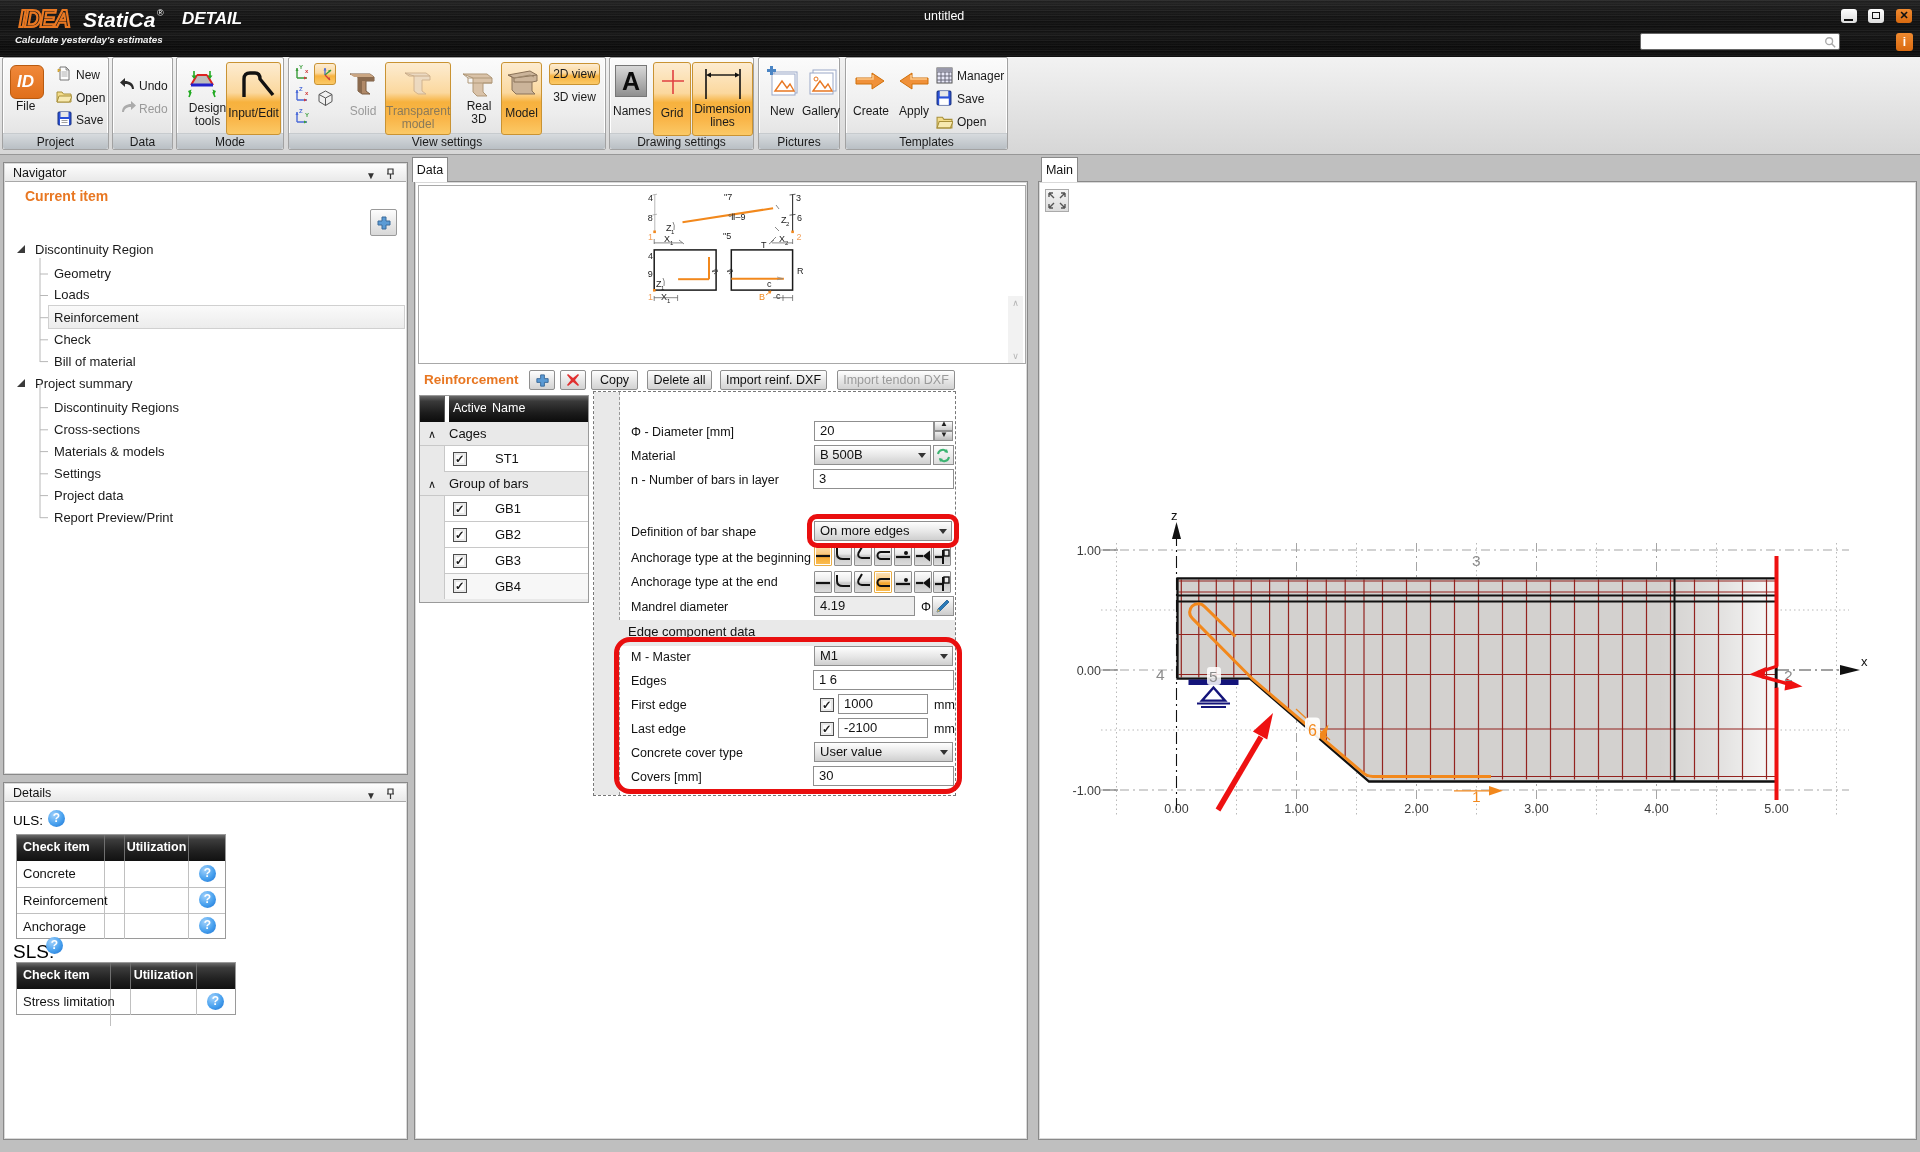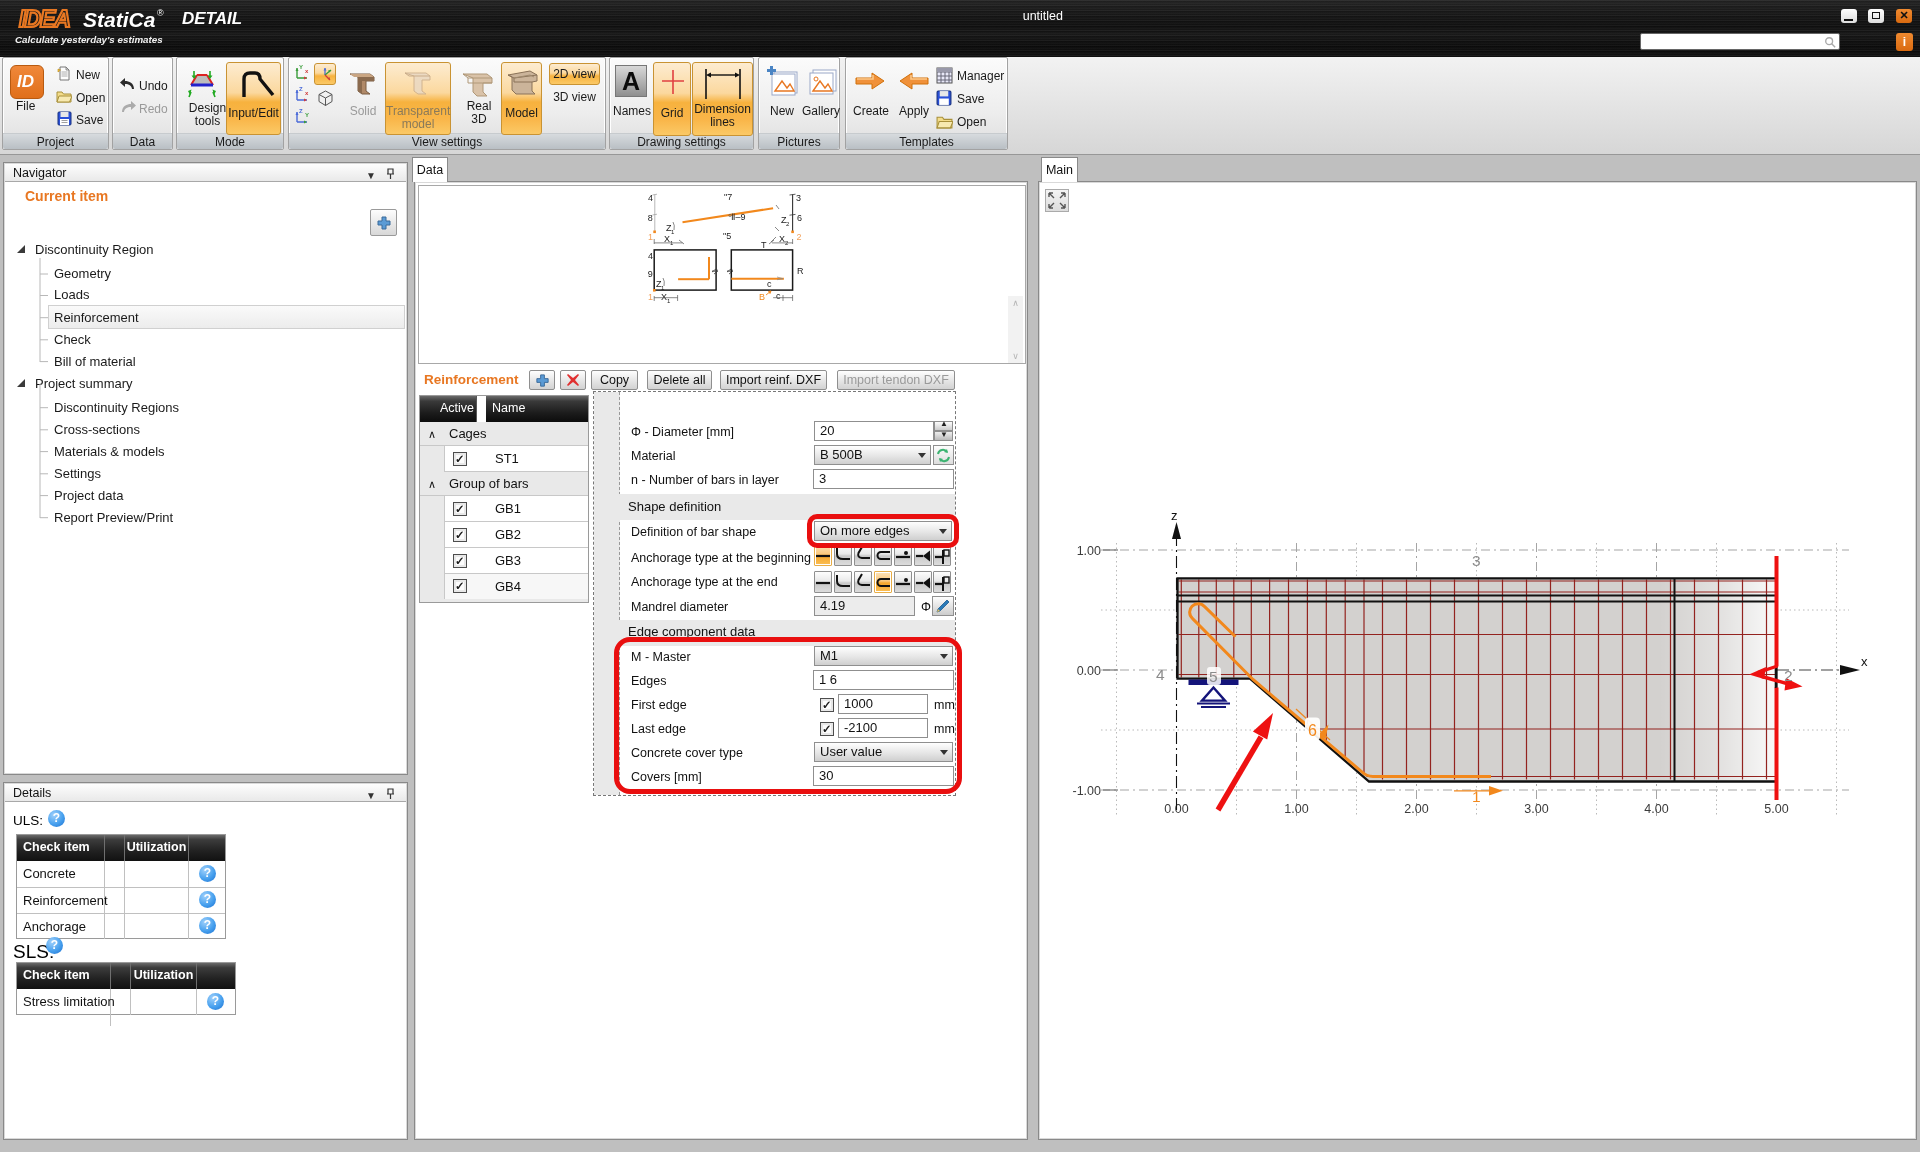--- a/index.html
+++ b/index.html
@@ -67,21 +67,21 @@
 <div id="titlebar" class="abs">
   <svg class="abs" style="left:16px;top:4px;" width="260" height="32" viewBox="0 0 260 32">
     <g font-family="Liberation Sans, sans-serif">
       <text x="3" y="23" font-size="23" font-weight="bold" font-style="italic" fill="none" stroke="#e87722" stroke-width="2.2" letter-spacing="-1">IDEA</text>
       <text x="67" y="23" font-size="21" font-style="italic" font-weight="bold" fill="#fff">StatiCa</text>
       <text x="141" y="12" font-size="9" fill="#fff">®</text>
     </g>
   </svg>
   <div class="abs" style="left:182px;top:9px;font-size:17px;font-weight:bold;font-style:italic;color:#fff;">DETAIL</div>
   <div class="abs" style="left:15px;top:34px;font-size:9.8px;font-style:italic;font-weight:bold;color:#f2f2f2;">Calculate yesterday's estimates</div>
-  <div class="abs" style="left:943px;top:9px;width:120px;text-align:right;font-size:12.5px;color:#fff;">untitled</div>
+  <div class="abs" style="left:924px;top:9px;width:120px;text-align:left;font-size:12.5px;color:#fff;">untitled</div>
   <div class="wbtn" style="left:1841px;">
         <span style="position:absolute;left:3px;bottom:2px;width:9px;height:2.5px;background:#111;"></span>
       </div>
   <div class="wbtn" style="left:1868px;">
         <span style="position:absolute;left:3.5px;top:3px;width:8px;height:7px;border:1.8px solid #111;"></span>
       </div>
   <div class="wbtn" style="left:1896px;background:linear-gradient(#f08a30,#d96a10);color:#111;">✕</div>
   <div id="searchbox" class="abs">
     <svg class="abs" style="right:3px;top:2px;" width="12" height="12" viewBox="0 0 14 14">
           <circle cx="6" cy="6" r="4" fill="none" stroke="#aaa" stroke-width="1.6"></circle>
@@ -468,21 +468,21 @@
           <path d="M2 1 L7 5 L12 1 L13 2 L9 7 L13 12 L12 13 L7 9 L2 13 L1 12 L5 7 L1 2 Z" fill="#e03030"></path>
         </svg>
   </div>
   <div class="btn" style="left:176px;top:188px;width:47px;">Copy</div>
   <div class="btn" style="left:232px;top:188px;width:65px;">Delete all</div>
   <div class="btn" style="left:305px;top:188px;width:107px;">Import reinf. DXF</div>
   <div class="btn" style="left:422px;top:188px;width:118px;color:#9a9a9a;">Import tendon DXF</div>
 
   <div class="abs" style="left:4px;top:213px;width:170px;height:208px;border:1px solid #9a9a9a;">
     <div class="gth" style="left:0;top:0;width:25px;height:26px;"></div>
-    <div class="gth" style="left:16px;top:0;width:41px;height:26px;padding-left:4px;">Active</div>
+    <div class="gth" style="left:29px;top:0;width:41px;height:26px;padding-left:4px;">Active</div>
     <div class="gth" style="left:66px;top:0;width:102px;height:26px;padding-left:6px;border-right:none;">Name</div>
     <div class="grow" style="left:0;top:26px;width:168px;height:24px;line-height:24px;background:#e9e9e9;border-bottom:1px solid #c8c8c8;">
           <span style="position:absolute;left:8px;top:0px;font-size:11px;">∧</span>
           <span style="position:absolute;left:29px;">Cages</span>
         </div>
     <div class="grow" style="left:0;top:50px;width:168px;height:26px;border-bottom:1px solid #c8c8c8;">
           <div class="abs" style="left:0;top:0;width:25px;height:26px;background:#e9e9e9;border-right:1px solid #c8c8c8;"></div>
           <span class="cb" style="left:33px;top:6px;"></span>
           <span style="position:absolute;left:75px;">ST1</span>
         </div>
@@ -528,21 +528,20 @@
     <div class="plabel" style="left:37px;top:57px;">Material</div>
     <div class="pdrop" style="left:220px;top:53px;width:117px;">B 500B<span class="parr"></span></div>
     <div class="abs" style="left:339px;top:53px;width:21px;height:20px;background:linear-gradient(#fdfdfd,#ddd);border:1px solid #8f8f8f;">
       <svg width="15" height="15" viewBox="0 0 15 15" style="margin:2px;">
             <path d="M2 6 A5 5 0 0 1 11 4 M13 9 A5 5 0 0 1 4 11" fill="none" stroke="#3cb371" stroke-width="2"></path>
             <path d="M11 1 l1 4 l-4 -1 z M4 14 l-1 -4 l4 1 z" fill="#3cb371"></path>
           </svg>
     </div>
     <div class="plabel" style="left:37px;top:81px;">n - Number of bars in layer</div>
     <div class="pinput" style="left:219px;top:77px;width:141px;">3</div>
-    <div class="psec" style="left:0;top:102px;width:361px;height:26px;line-height:26px;"><span style="margin-left:34px;">Shape definition</span></div>
     <div class="plabel" style="left:37px;top:133px;">Definition of bar shape</div>
     <div class="pdrop" style="left:220px;top:129px;width:138px;">On more edges<span class="parr"></span></div>
     <div class="plabel" style="left:37px;top:159px;">Anchorage type at the beginning</div>
     <div class="plabel" style="left:37px;top:183px;">Anchorage type at the end</div>
 
     <div id="ancrow1" class="abs" style="left:219px;top:152px;width:142px;height:24px;">
       <div class="ancbtn ancsel" style="left:1px;top:0;"><svg width="16" height="20" viewBox="0 0 16 20">
               <path d="M1 11 H15" stroke="#111" stroke-width="2.2" fill="none"></path>
             </svg></div>
       <div class="ancbtn" style="left:21px;top:0;"><svg width="16" height="20" viewBox="0 0 16 20">

